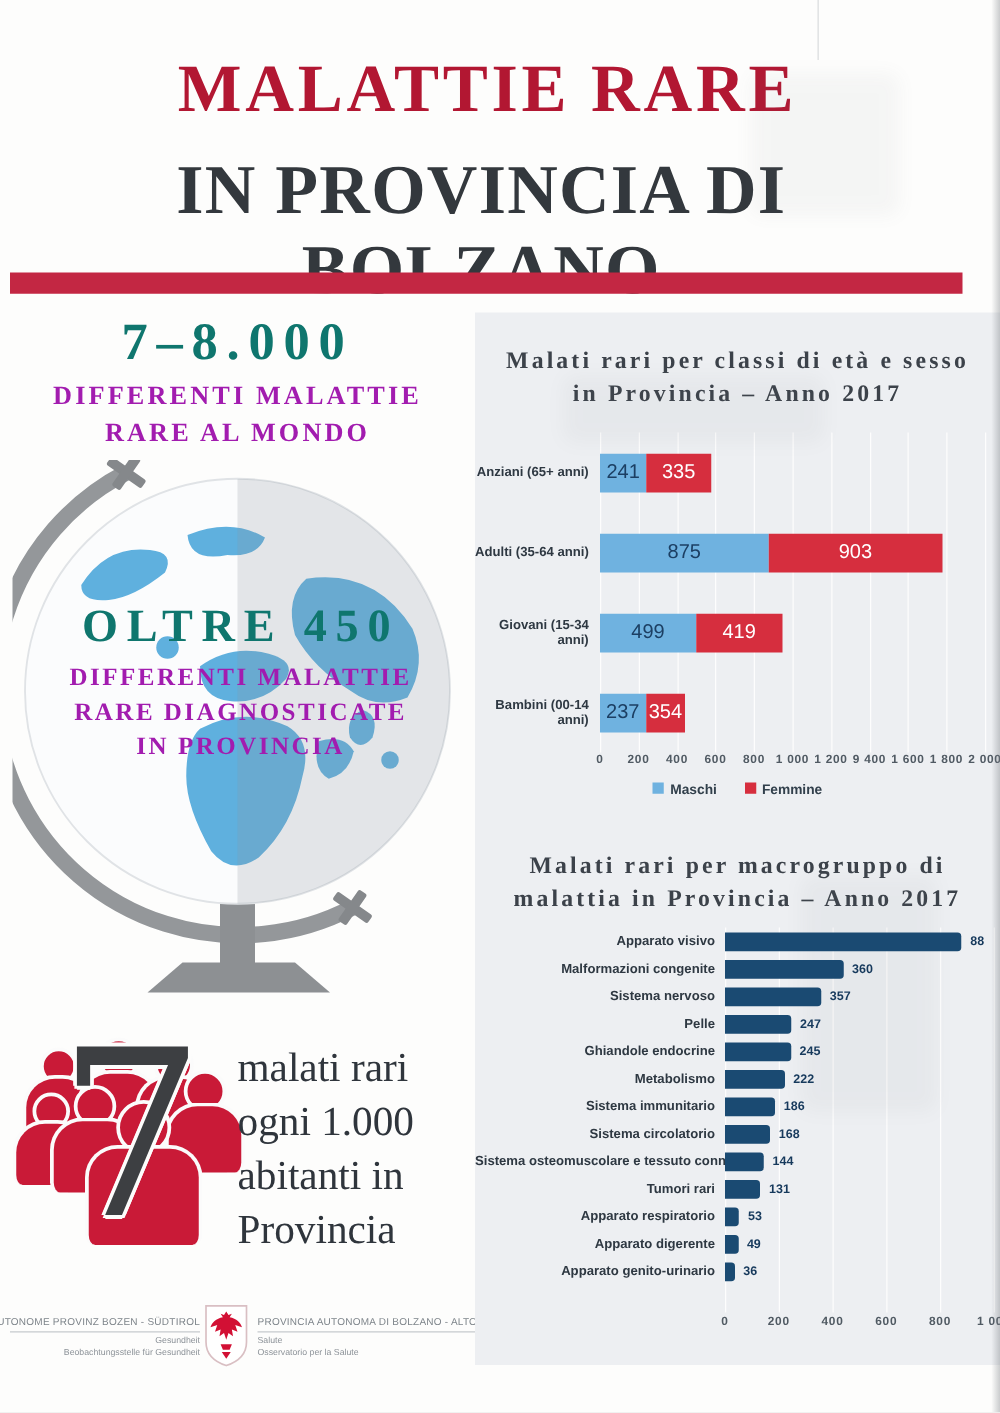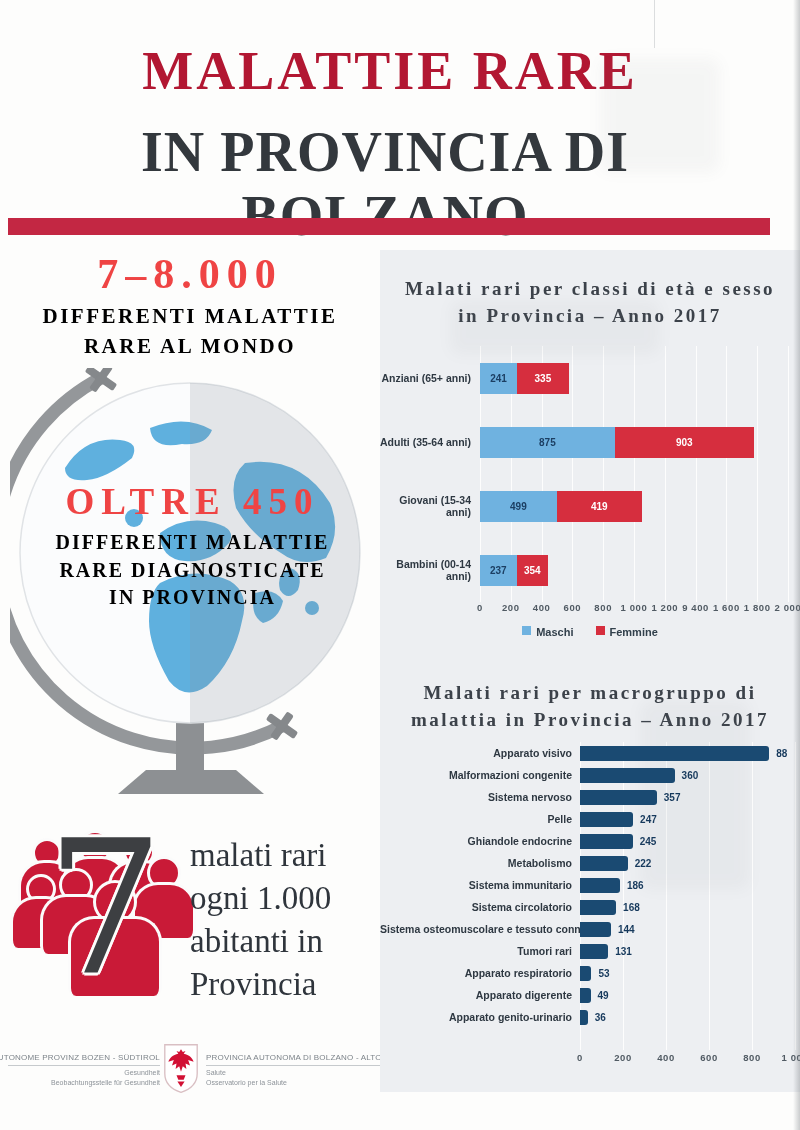--- a/index.html
+++ b/index.html
@@ -8,24 +8,24 @@
   
   .main-title{position:absolute;top:40px;left:0;right:20px;text-align:center;
     font-family:"Liberation Serif",serif;font-weight:700;font-size:54px;letter-spacing:3px;
     color:#b21732;}
   .sub-title{position:absolute;top:120px;left:0;right:30px;text-align:center;
     font-family:"Liberation Serif",serif;font-weight:600;font-size:56px;letter-spacing:1px;
     color:#33383d;}
   .red-divider{position:absolute;top:218px;left:8px;width:762px;height:17px;background:#c32743;}
   
   .stat-block{position:absolute;left:10px;width:360px;text-align:center;}
-  .stat-number{font-family:"Liberation Serif",serif;font-weight:700;color:#ef4444;}
+  .stat-number{font-family:"Liberation Serif",serif;font-weight:700;color:#0f766e;}
   .world-block{top:250px;}
   .world-block .stat-number{font-size:42px;letter-spacing:7px;}
-  .stat-lines{font-family:"Liberation Serif",serif;font-weight:700;color:#000000;
+  .stat-lines{font-family:"Liberation Serif",serif;font-weight:700;color:#a21caf;
     font-size:21px;letter-spacing:2.5px;line-height:1.42;margin-top:4px;}
   .globe-wrap{position:absolute;left:10px;top:368px;width:365px;height:438px;}
   .globe-wrap svg{position:absolute;left:0;top:0;}
   .globe-text{position:absolute;left:0;right:0;top:112px;text-align:center;z-index:3;}
   .globe-text .stat-number{font-size:37px;letter-spacing:7px;}
   .globe-text .stat-lines{font-size:20px;letter-spacing:2px;line-height:1.38;margin-top:6px;}
   
   .people-wrap{position:absolute;left:10px;top:830px;width:200px;height:190px;}
   .person{position:absolute;}
   .phead{position:absolute;top:0;border-radius:50%;background:#c91a37;border:3px solid #fbfbfb;box-sizing:border-box;}
@@ -60,21 +60,21 @@
   #plot2{position:absolute;top:492px;left:0;width:100%;height:308px;}
   #axis2{position:absolute;top:802px;left:0;width:100%;height:14px;}
   .gridline{position:absolute;top:0;bottom:0;width:1px;background:rgba(255,255,255,.85);}
   .c1row{position:relative;display:flex;align-items:center;height:64px;z-index:1;}
   .c1lab{width:100px;padding-right:9px;box-sizing:border-box;text-align:right;
     font-size:10.5px;font-weight:600;color:#2e3842;line-height:1.15;}
   .c1bars{display:flex;}
   .seg{height:31px;display:flex;align-items:center;justify-content:center;overflow:hidden;}
   .mas{background:#6fb2e0;}
   .fem{background:#d62e3e;text-align:center;}
-  .segv{font-size:10px;font-weight:700;}
+  .segv{font-size:16px;font-weight:400;}
   .mas .segv{color:#1c3f63;}
   .fem .segv{color:#ffffff;}
   .c2row{position:relative;display:flex;align-items:center;height:22px;z-index:1;}
   .c2lab{width:200px;padding-right:8px;box-sizing:border-box;text-align:right;
     font-size:10.5px;font-weight:600;color:#2e3842;white-space:nowrap;}
   .c2bar{height:15px;background:#1a4a72;border-radius:0 3px 3px 0;flex:none;}
   .c2val{margin-left:7px;font-size:10px;font-weight:700;color:#16395c;}
   .tick{position:absolute;top:0;transform:translateX(-50%);font-size:9.5px;font-weight:600;
     color:#505a63;letter-spacing:.6px;white-space:nowrap;}
   .legit{display:flex;align-items:flex-start;}
@@ -229,21 +229,21 @@
               <div class="segv">903</div>
             </div>
           </div>
         </div>
         <div class="c1row">
           <div class="c1lab">Giovani (15-34 anni)</div>
           <div class="c1bars">
             <div class="seg mas" style="width: 76.8px;">
               <div class="segv">499</div>
             </div>
-            <div class="seg fem" style="width: 85px;">
+            <div class="seg fem" style="width: 69px;">
               <div class="segv">419</div>
             </div>
           </div>
         </div>
         <div class="c1row">
           <div class="c1lab">Bambini (00-14 anni)</div>
           <div class="c1bars">
             <div class="seg mas" style="width: 36.5px;">
               <div class="segv">237</div>
             </div>

